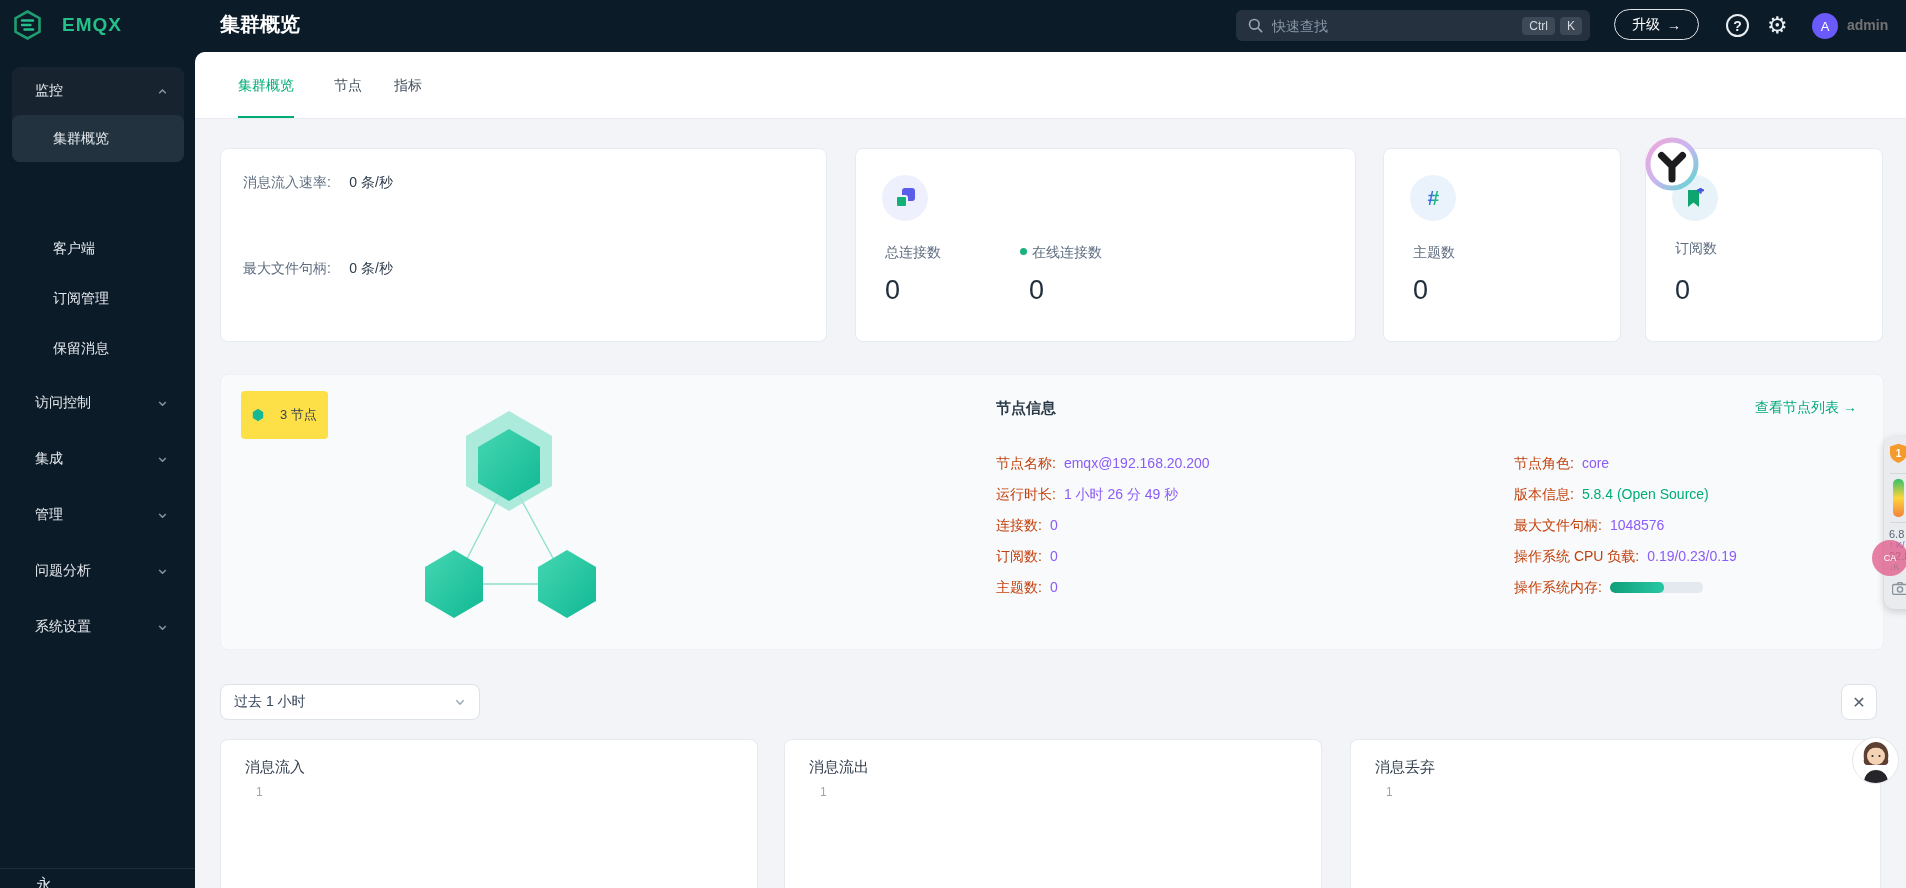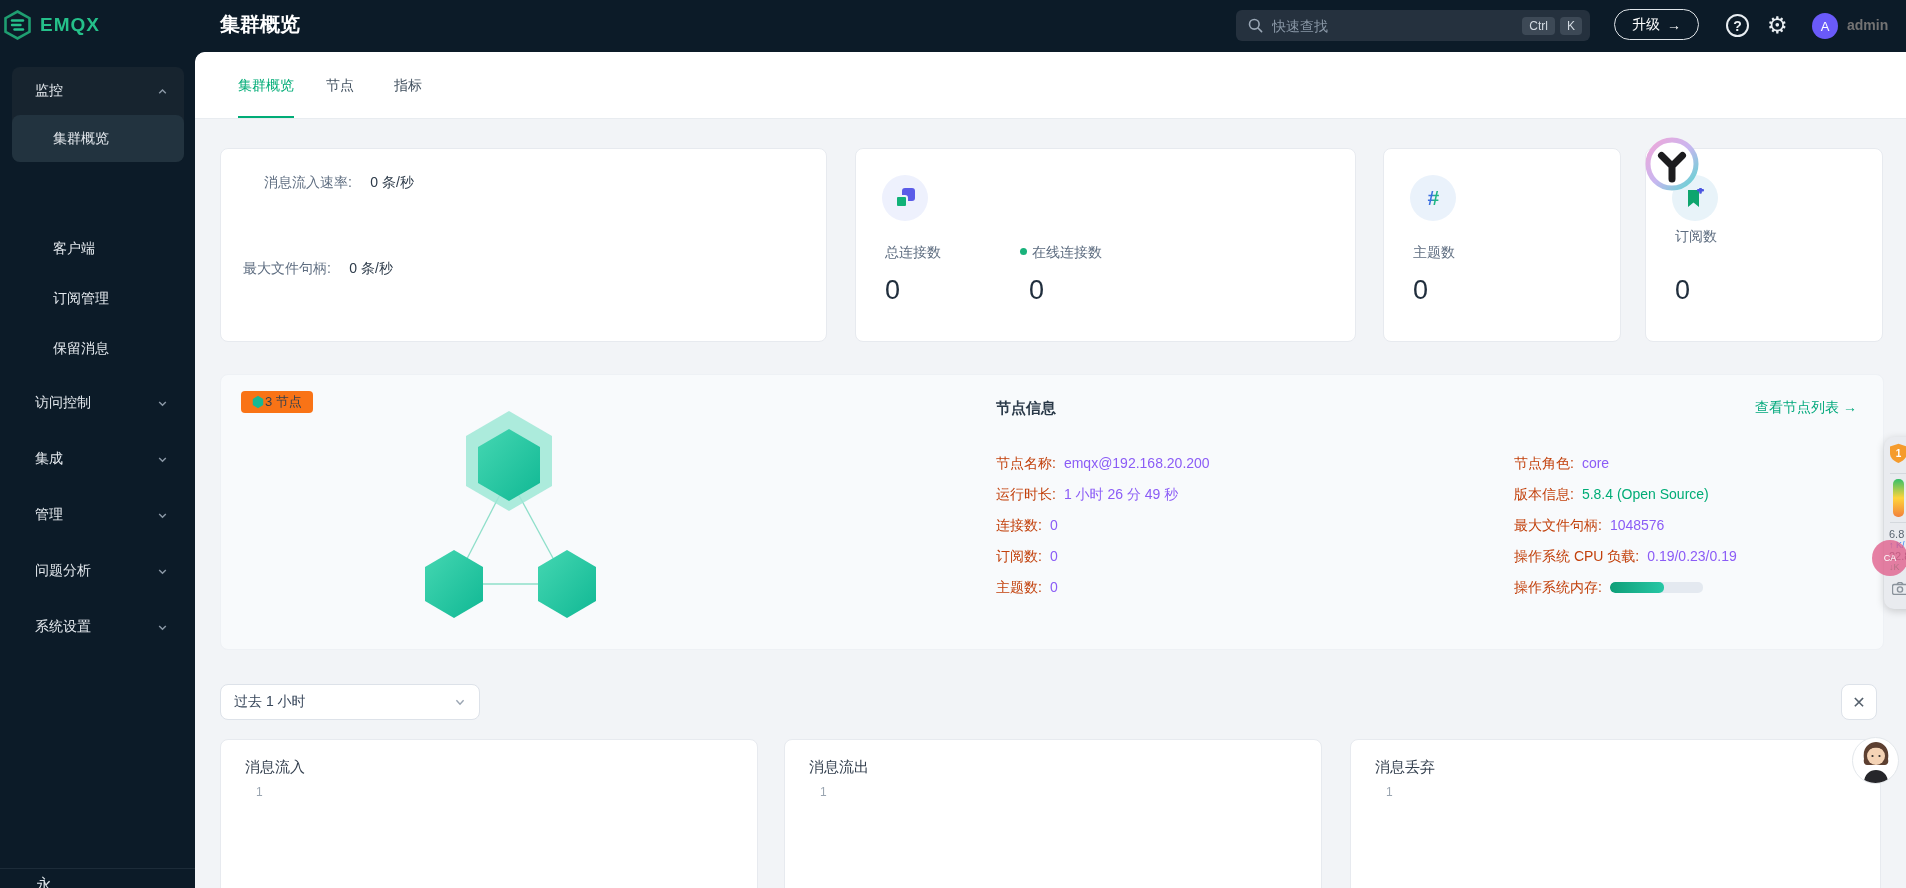--- a/index.html
+++ b/index.html
@@ -4,21 +4,21 @@
 <style>
   * { margin:0; padding:0; box-sizing:border-box; }
   html,body { width:1906px; height:888px; overflow:hidden; }
   body {
     position:relative; background:#0c1b28;
     font-family:"Liberation Sans","DejaVu Sans",sans-serif;
     -webkit-font-smoothing:antialiased;
   }
   
   .header { position:absolute; left:0; top:0; width:1906px; height:52px; background:#0c1b28; z-index:30; }
-  .logo { position:absolute; left:4px; top:10px; display:flex; align-items:center; gap:9px; }
+  .logo { position:absolute; left:14px; top:10px; display:flex; align-items:center; gap:21px; }
   .logo-text { color:#25c08a; font-size:19px; font-weight:bold; letter-spacing:1px; }
   .page-title { position:absolute; left:220px; top:11px; color:#fff; font-size:20px; font-weight:bold; }
   .search { position:absolute; left:1236px; top:10px; width:354px; height:31px; background:#25313e; border-radius:6px;
             display:flex; align-items:center; padding:0 8px 0 12px; }
   .search input { flex:1; background:transparent; border:none; outline:none; color:#cdd6df; font-size:14px; margin-left:9px; font-family:inherit; }
   .search input::placeholder { color:#8a98a7; }
   .kbd { background:#3d4956; color:#d3dae1; font-size:12px; border-radius:4px; padding:2px 7px; margin-left:5px; }
   .upgrade-btn { position:absolute; left:1614px; top:9px; width:85px; height:31px; border:1px solid #dfe4e8; border-radius:16px;
                  background:transparent; color:#fff; font-size:14px; display:flex; align-items:center; justify-content:center; gap:7px; cursor:pointer; font-family:inherit; }
   .help-icon { position:absolute; left:1726px; top:14px; width:23px; height:23px; border:2px solid #e9eef2; border-radius:50%;
@@ -49,22 +49,22 @@
   .stat-value { color:#202e3d; font-size:27px; font-weight:500; }
   .icon-circle { width:46px; height:46px; border-radius:50%; display:flex; align-items:center; justify-content:center; }
   .dot { display:inline-block; width:7px; height:7px; border-radius:50%; background:#19b27b; margin-right:5px; vertical-align:2px; }
   .conn-icon { position:relative; width:20px; height:20px; }
   .conn-icon .sq-back { position:absolute; right:0; top:0; width:13px; height:13px; border-radius:3px; background:#5b5ce8; }
   .conn-icon .sq-front { position:absolute; left:0; bottom:0; width:13px; height:13px; border-radius:3px; background:#11b278; border:2px solid #eef1fd; }
   .hash-glyph { font-size:21px; font-weight:bold; font-style:italic;
                 background:linear-gradient(100deg,#3b6fe0 40%,#1fb584 60%); -webkit-background-clip:text; background-clip:text; color:transparent; }
   
   .node-panel { position:absolute; left:25px; top:322px; width:1664px; height:276px; background:#f8fafc; border:1px solid #eef1f5; border-radius:8px; }
-  .node-badge { position:absolute; left:20px; top:16px; background:#f97316; border-radius:4px; padding:2px 11px;
-                font-size:13px; color:#36414d; display:flex; align-items:center; gap:1px; }
+  .node-badge { position:absolute; left:20px; top:16px; background:#fde047; border-radius:4px; padding:15px 11px;
+                font-size:13px; color:#36414d; display:flex; align-items:center; gap:16px; }
   .np-title { position:absolute; left:775px; top:24px; font-size:15px; font-weight:bold; color:#2b3a49; }
   .np-link { position:absolute; right:26px; top:24px; color:#00a87b; font-size:14px; cursor:pointer; }
   .np-row { position:absolute; font-size:14px; white-space:nowrap; }
   .np-label { color:#c2410c; }
   .np-value { color:#8b5cf6; margin-left:8px; }
   .np-value.green { color:#00ac76; }
   .mem-track { display:inline-block; width:93px; height:11px; border-radius:5px; background:#e4e9f0; margin-left:8px; vertical-align:-1px; overflow:hidden; }
   .mem-fill { height:100%; border-radius:5px; background:linear-gradient(90deg,#0f9f78,#27c7a5); }
   
   .time-select { position:absolute; left:25px; top:632px; width:260px; height:36px; background:#fff; border:1px solid #dde2e9; border-radius:8px;
@@ -170,26 +170,26 @@
   </div>
 
   <div class="sidebar-divider"></div>
   <div class="sidebar-footer">永</div>
 </div>
 
 <div class="main">
 
   <div class="tabs-row">
     <div class="tab active" style="left:43px;">集群概览</div>
-    <div class="tab" style="left:131px;text-align:right;">节点</div>
+    <div class="tab" style="left:139px;text-align:right;">节点</div>
     <div class="tab" style="left:199px;">指标</div>
   </div>
 
   <div class="card" style="left:25px; top:96px; width:607px; height:194px;">
-    <div style="position:absolute; left:22px; top:24px;margin-left:21px;">
+    <div style="position:absolute; left:22px; top:24px;">
       <span class="stat-label">消息流入速率:</span>
       <span style="color:#2c3a49; font-size:14px; margin-left:14px;">0 条/秒</span>
     </div>
     <div style="position:absolute; left:22px; top:110px;">
       <span class="stat-label">最大文件句柄:</span>
       <span style="color:#2c3a49; font-size:14px; margin-left:14px;">0 条/秒</span>
     </div>
   </div>
 
   <div class="card" style="left:660px; top:96px; width:501px; height:194px;">
@@ -216,21 +216,21 @@
   </div>
 
   <div class="card" style="left:1450px; top:96px; width:238px; height:194px;">
     <div class="icon-circle" style="position:absolute; left:26px; top:26px; background:#e8f3f9;">
       <svg width="20" height="21" viewBox="0 0 20 21">
         <path d="M3 2 h11 v17 l-5.5-4.5 L3 19 z" fill="#0ea56e"></path>
         <rect x="12" y="1" width="7" height="2.6" rx="1" fill="#4a55e0"></rect>
         <rect x="14.2" y="-1.2" width="2.6" height="7" rx="1" fill="#4a55e0"></rect>
       </svg>
     </div>
-    <div style="position:absolute; left:29px; top:79px;" class="stat-label">订阅数</div>
+    <div style="position:absolute; left:29px; top:91px;" class="stat-label">订阅数</div>
     <div style="position:absolute; left:29px; top:126px;" class="stat-value">0</div>
   </div>
 
   <div class="node-panel">
     <div class="node-badge">
       <svg width="12" height="14" viewBox="0 0 12 14">
         <polygon points="6,0.8 11.2,3.9 11.2,10.1 6,13.2 0.8,10.1 0.8,3.9" fill="#17b894"></polygon>
       </svg>
       <span>3 节点</span>
     </div>

